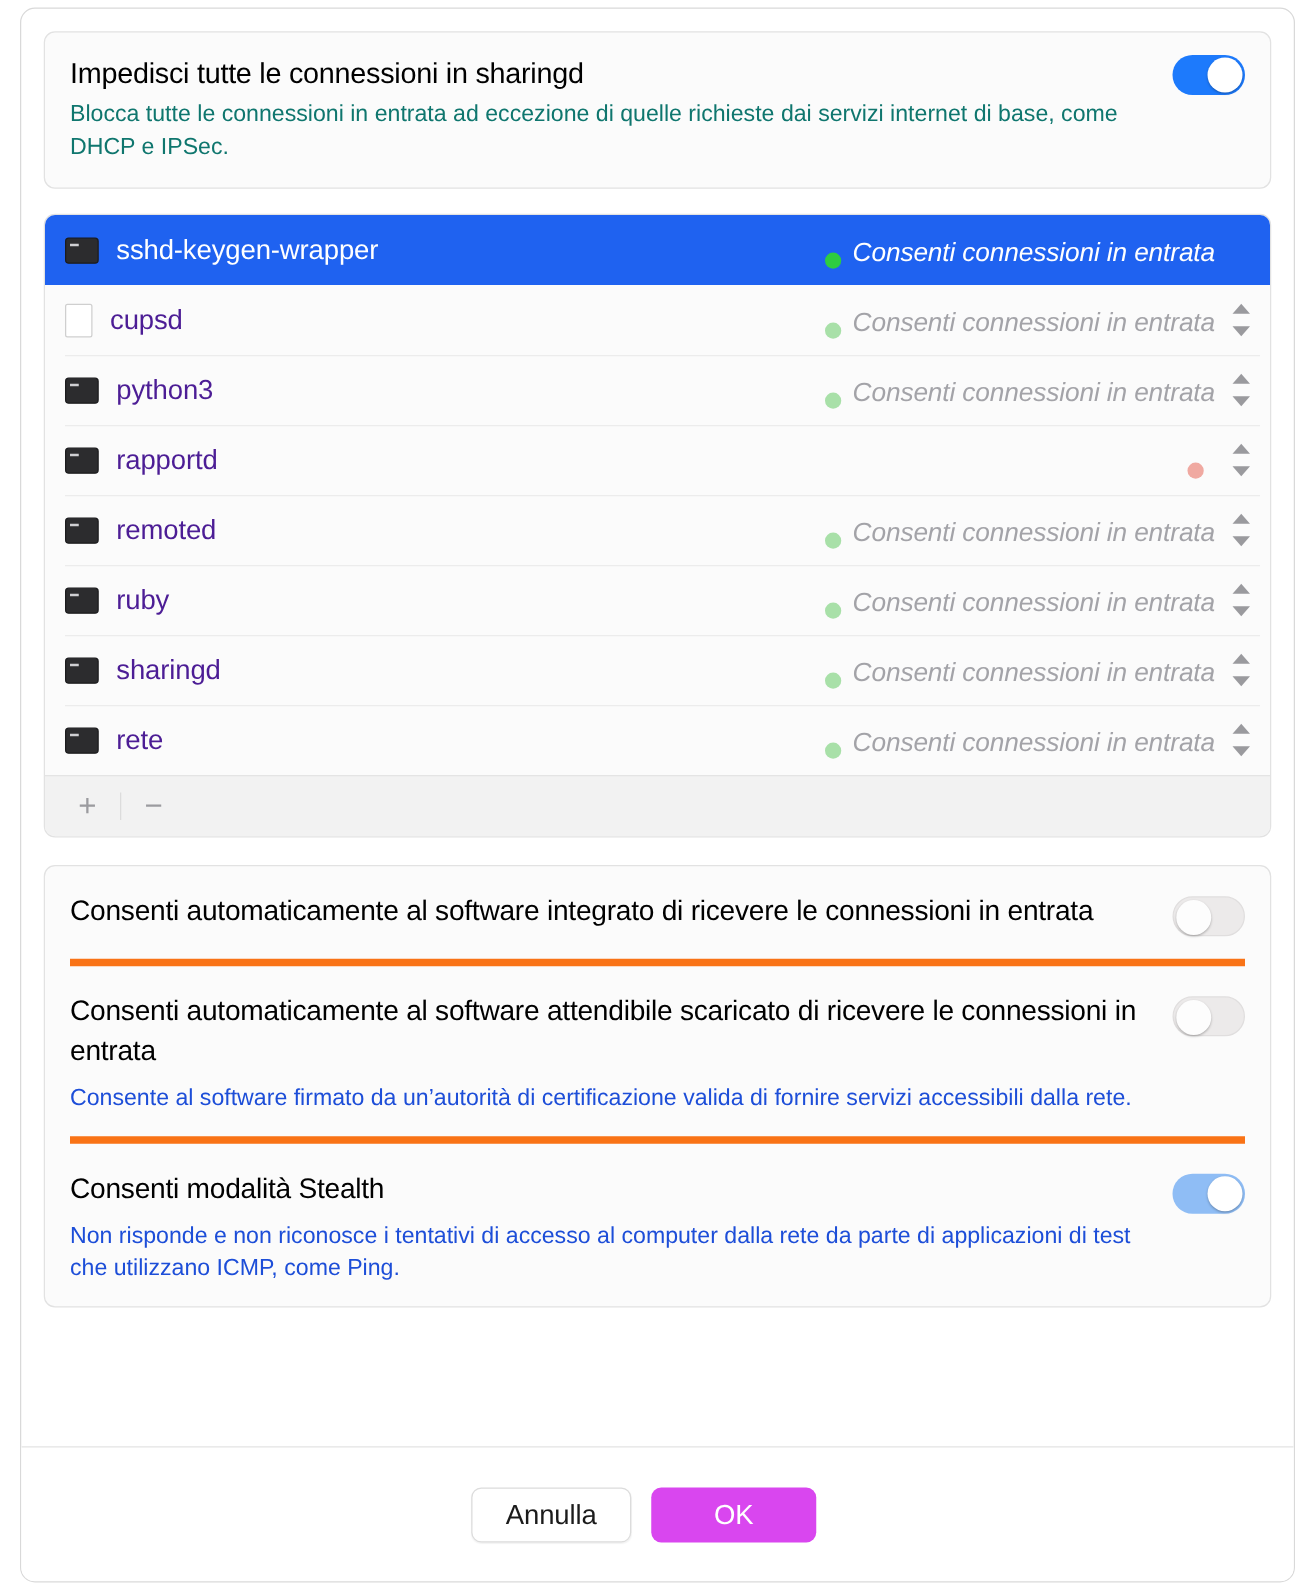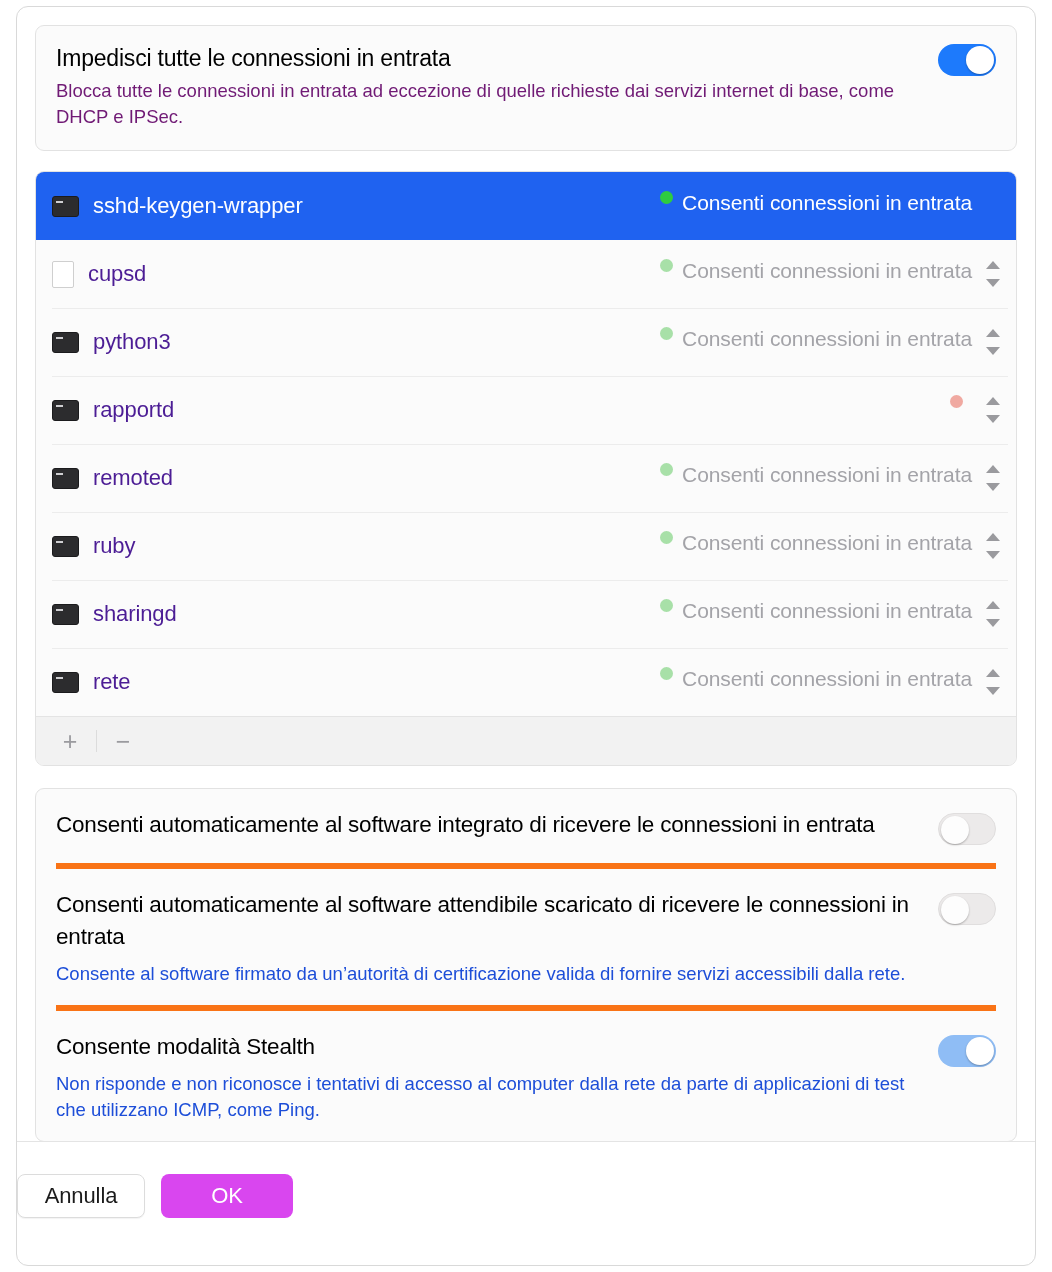--- a/index.html
+++ b/index.html
@@ -48,21 +48,21 @@
     position: relative;
   }
   .block-all .title {
     font-size: 23px;
     letter-spacing: -0.2px;
     color: #000;
     line-height: 28px;
   }
   .block-all .desc {
     font-size: 18.5px;
-    color: #701a75;
+    color: #0f766e;
     line-height: 26px;
     margin-top: 6px;
     max-width: 850px;
   }
 
   
   .switch {
     width: 58px;
     height: 32px;
     border-radius: 16px;
@@ -96,21 +96,21 @@
   .applist {
     margin-top: 20px;
     border-radius: 9px;
     border: 1px solid #e2e2e2;
     overflow: hidden;
     background: #fbfbfb;
   }
   .app-row {
     display: flex;
     align-items: center;
-    height: 68px;
+    height: 56px;
     padding: 0 14px 0 16px;
     box-sizing: border-box;
     position: relative;
   }
   .app-row + .app-row::before {
     content: "";
     position: absolute;
     left: 16px; right: 8px; top: 0;
     height: 1px;
     background: #ececec;
@@ -152,21 +152,22 @@
     font-size: 22px;
     color: #4c1d95;
     letter-spacing: -0.1px;
     white-space: nowrap;
   }
   .selected .app-name { color: #ffffff; }
 
   .app-right {
     margin-left: auto;
     display: flex;
-    align-items: flex-start;
+    align-items: flex-end;
+    font-style: italic;
   }
   .dot {
     width: 13px;
     height: 13px;
     border-radius: 50%;
     flex: 0 0 auto;
     margin-right: 9px;
   }
   .dot.green  { background: #a8e0a8; }
   .dot.red    { background: #f0a9a1; }
@@ -247,27 +248,27 @@
     font-size: 18.5px;
     color: #1d4ed8;
     line-height: 26px;
     margin-top: 8px;
   }
   .opt-row .switch { margin-top: 4px; }
 
   
   .bottombar {
     position: absolute;
-    left: 0; right: 0; bottom: 16px;
+    left: 0; right: 0; bottom: 0;
     height: 108px;
     border-top: 1px solid #e4e4e4;
     background: #ffffff;
     display: flex;
     align-items: center;
-    justify-content: flex-start;
+    justify-content: center;
     padding-right: 22px;
     box-sizing: border-box;
   }
   .btn {
     font-size: 22px;
     border-radius: 8px;
     height: 44px;
     min-width: 128px;
     display: flex;
     align-items: center;
@@ -288,21 +289,21 @@
     min-width: 132px;
   }
 </style>
 </head>
 <body>
 
 <div class="window">
   <div class="content">
 
     <div class="card block-all">
-      <div class="title">Impedisci tutte le connessioni in entrata</div>
+      <div class="title">Impedisci tutte le connessioni in sharingd</div>
       <div class="desc">Blocca tutte le connessioni in entrata ad eccezione di quelle richieste dai servizi internet di base, come DHCP e IPSec.</div>
       <div class="switch on">
         <div class="knob"></div>
       </div>
     </div>
 
     <div class="applist">
 
       <div class="app-row selected">
         <div class="app-icon"></div>
@@ -430,21 +431,21 @@
           <div class="opt-title">Consenti automaticamente al software attendibile scaricato di ricevere le connessioni in entrata</div>
           <div class="opt-desc">Consente al software firmato da un’autorità di certificazione valida di fornire servizi accessibili dalla rete.</div>
         </div>
         <div class="switch off">
           <div class="knob"></div>
         </div>
       </div>
 
       <div class="opt-row">
         <div class="opt-text">
-          <div class="opt-title">Consente modalità Stealth</div>
+          <div class="opt-title">Consenti modalità Stealth</div>
           <div class="opt-desc">Non risponde e non riconosce i tentativi di accesso al computer dalla rete da parte di applicazioni di test che utilizzano ICMP, come Ping.</div>
         </div>
         <div class="switch on-light">
           <div class="knob"></div>
         </div>
       </div>
 
     </div>
   </div>
 

